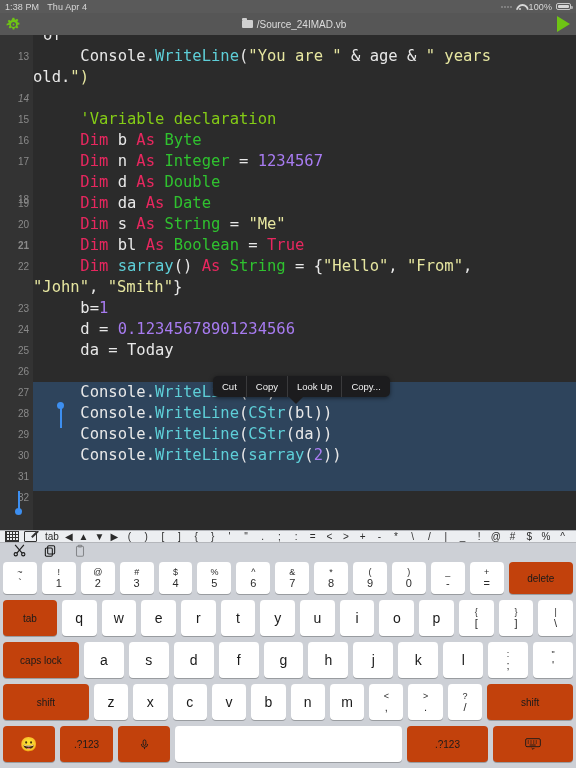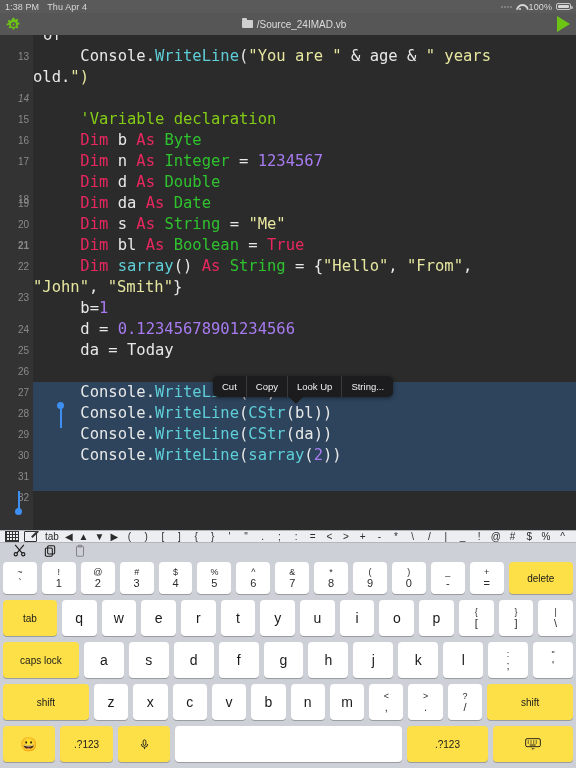--- a/index.html
+++ b/index.html
@@ -124,21 +124,21 @@
 
   .krow{display:flex;justify-content:center;gap:5px;padding:0 3px;margin-bottom:6px;}
   .key{
     background:#fff;border-radius:4px;height:36px;flex:1;
     display:flex;flex-direction:column;align-items:center;justify-content:center;
     font-size:14px;color:#1a1a1a;box-shadow:0 1px 0 rgba(0,0,0,.25);cursor:pointer;
     font-family:"Liberation Sans",sans-serif;
   }
   .key .sup{font-size:9px;line-height:9px;color:#2b2b2b;}
   .key .sub{font-size:11px;line-height:12px;color:#2b2b2b;}
-  .key.dark{background:#fde047;}
+  .key.dark{background:#c2410c;}
   .key.sml{font-size:10px;}
   .krow.r1 .key{height:32px;}
 </style>
 </head>
 <body>
 
 <div class="statusbar">
   <div class="sb-left">
     <span>1:38 PM</span>
     <span>Thu Apr 4</span>
@@ -176,21 +176,21 @@
       <span class="ln" style="top: 11px;">13</span>
       <span class="ln" style="top: 53px; font-style: italic;">14</span>
       <span class="ln" style="top: 74px;">15</span>
       <span class="ln" style="top: 95px; margin-left: 48px;">16</span>
       <span class="ln" style="top: 116px;">17</span>
       <span class="ln" style="top: 137px; margin-top: 17px;">18</span>
       <span class="ln" style="top: 158px;">19</span>
       <span class="ln" style="top: 179px;">20</span>
       <span class="ln" style="top: 200px; font-weight: bold;">21</span>
       <span class="ln" style="top: 221px;">22</span>
-      <span class="ln" style="top: 252px;">23</span>
+      <span class="ln" style="top: 263px;">23</span>
       <span class="ln" style="top: 284px;">24</span>
       <span class="ln" style="top: 305px;">25</span>
       <span class="ln" style="top: 326px;">26</span>
       <span class="ln" style="top: 347px;">27</span>
       <span class="ln" style="top: 368px;">28</span>
       <span class="ln" style="top: 389px;">29</span>
       <span class="ln" style="top: 410px;">30</span>
       <span class="ln" style="top: 431px;">31</span>
       <span class="ln" style="top: 452px;">32</span>
     </div>
@@ -201,21 +201,21 @@
 
   <div class="caret-line" style="left:60px;top:372px;height:21px;"></div>
   <div class="caret-dot" style="left:57px;top:367px;"></div>
   <div class="caret-line" style="left:18px;top:456px;height:21px;"></div>
   <div class="caret-dot" style="left:15px;top:473px;"></div>
 
   <div class="ctxmenu" style="left:213px;top:341px;" id="ctxmenu">
       <button>Cut</button>
       <button>Copy</button>
       <button>Look Up</button>
-      <button>String...</button>
+      <button>Copy...</button>
     </div>
   <div class="ctxarrow" style="left:289px;top:362px;"></div>
 </div>
 
 <div class="kb">
 
   <div class="kbtoolbar">
     <span class="tb-grid"></span>
     <span class="tb-pen"></span>
     <span class="tb tb-tab">tab</span>

